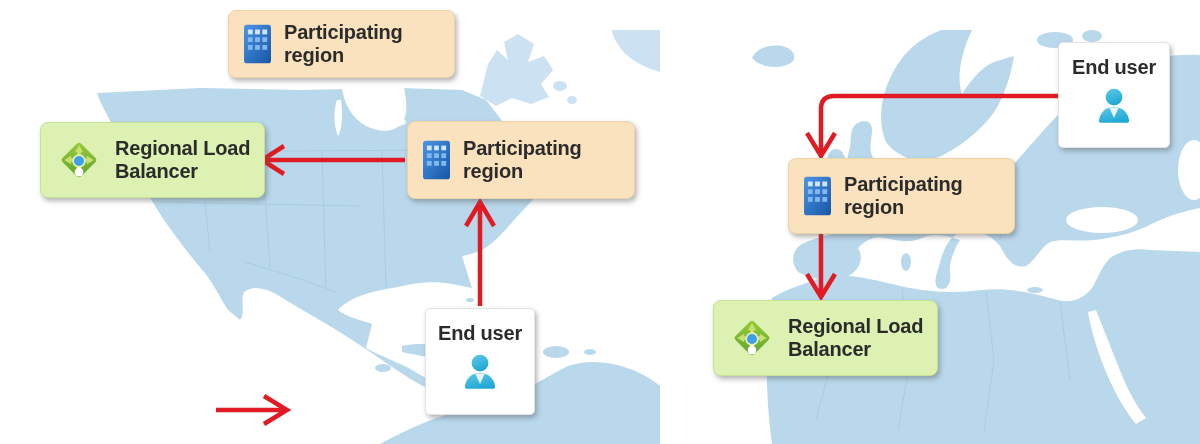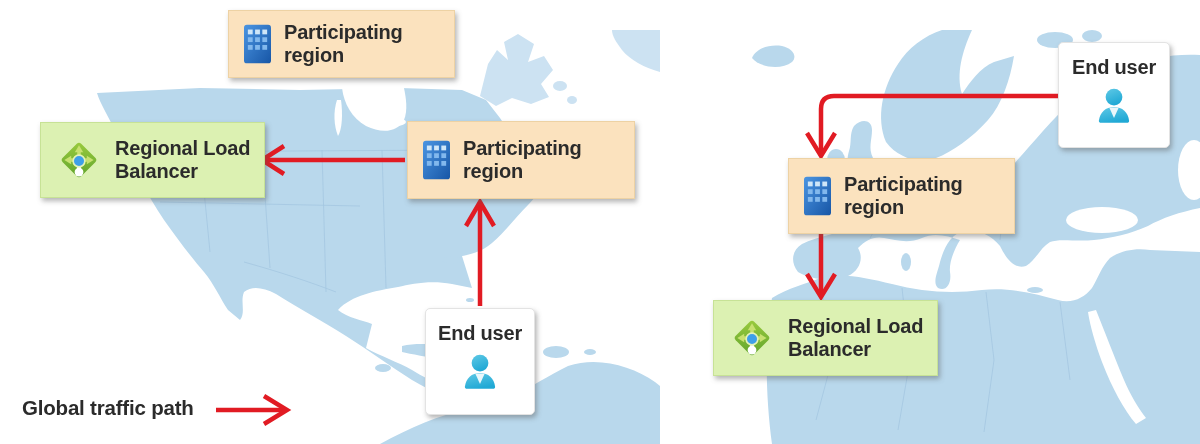--- a/index.html
+++ b/index.html
@@ -9,21 +9,21 @@
   }
   #stage svg.layer{position:absolute;left:0;top:0;width:1200px;height:444px;display:block;}
   .land{fill:var(--land,#B9D8EC);}
   .land-pale{fill:var(--land-pale,#CCE2F2);}
   .sea{fill:#ffffff;}
   .innerborder{fill:none;stroke:var(--map-border,#A3C6E0);stroke-width:1;opacity:.75;}
   .a-stem{fill:none;stroke:var(--arrow,#E11B23);stroke-width:4.5;}
   .a-head{fill:none;stroke:var(--arrow,#E11B23);stroke-width:4.5;stroke-linejoin:miter;}
   .node{
     position:absolute;display:flex;align-items:center;gap:13px;
-    padding-left:15px;box-sizing:border-box;border-radius:0;
+    padding-left:15px;box-sizing:border-box;border-radius:8px;
     box-shadow:2px 3px 5px rgba(90,90,90,.45);
   }
   .node-orange{background:var(--region-box,#FBE2BE);border:1px solid var(--region-box-border,#EDD2A4);}
   .node-green{background:var(--lb-box,#DCF1B2);border:1px solid var(--lb-box-border,#C7E296);margin-left:8px;}
   .node-user{
     background:var(--user-box,#FFFFFF);border:1px solid var(--user-box-border,#E3E3E3);
     flex-direction:column;justify-content:flex-start;gap:8px;padding:14px 6px 0 6px;border-radius:5px;
   }
   .node-label{
     font-size:20px;line-height:23px;font-weight:700;color:var(--text,#2B2B2B);
@@ -295,17 +295,14 @@
     <span class="node-label">End user</span>
     <span class="icon-wrap">
       <svg width="42" height="42" viewBox="0 0 40 40">
         <circle cx="20" cy="11.5" r="8" fill="url(#gradPerson)"></circle>
         <path d="M20,21 C12,21 6.6,26 5.6,34 C5.5,35.3 6.4,36 7.6,36 L32.4,36 C33.6,36 34.5,35.3 34.4,34 C33.4,26 28,21 20,21 Z" fill="url(#gradPerson)"></path>
         <path d="M15.5,21.5 L20,31.5 L24.5,21.5 Z" fill="#EAF7FB"></path>
       </svg>
     </span>
   </div>
 
-  <div id="legend">
-    <span class="node-label">Global traffic path</span>
-  </div>
 
 </div>
 
 </body></html>

